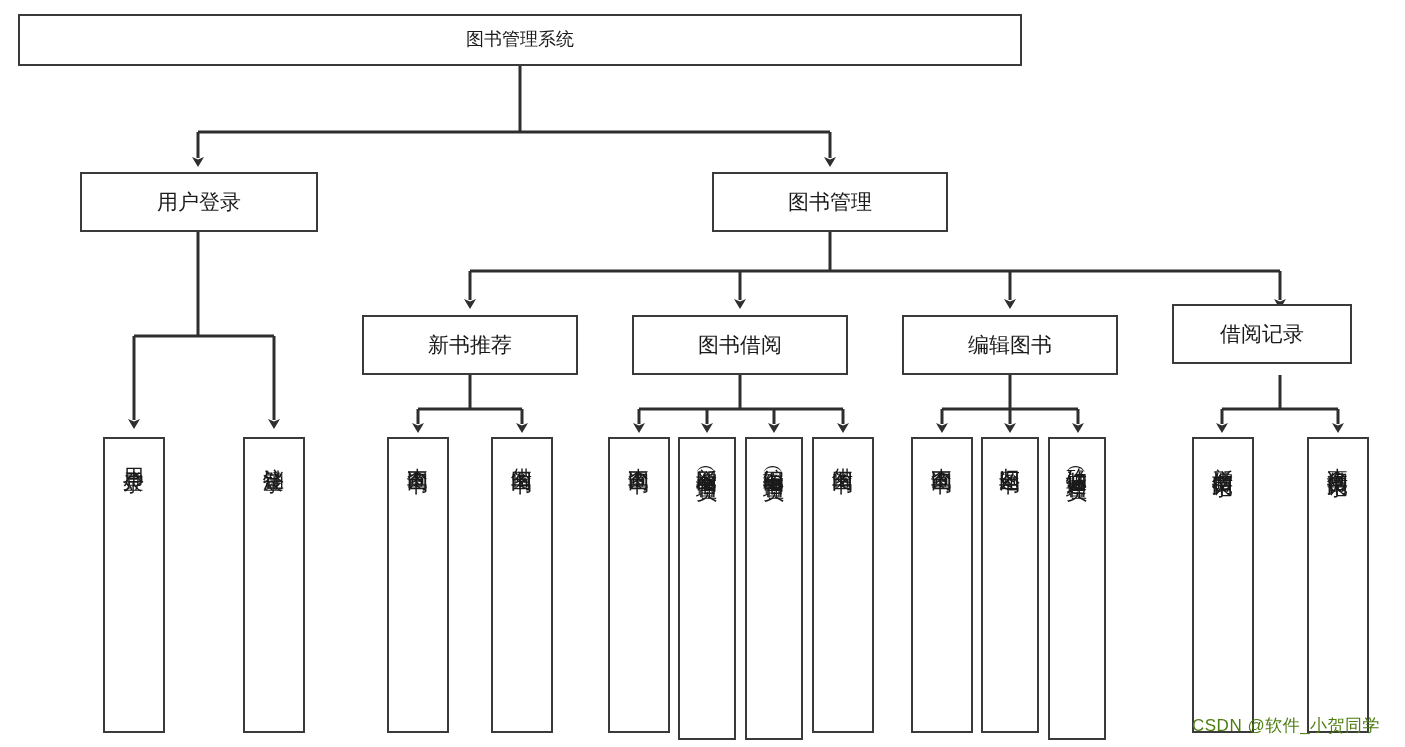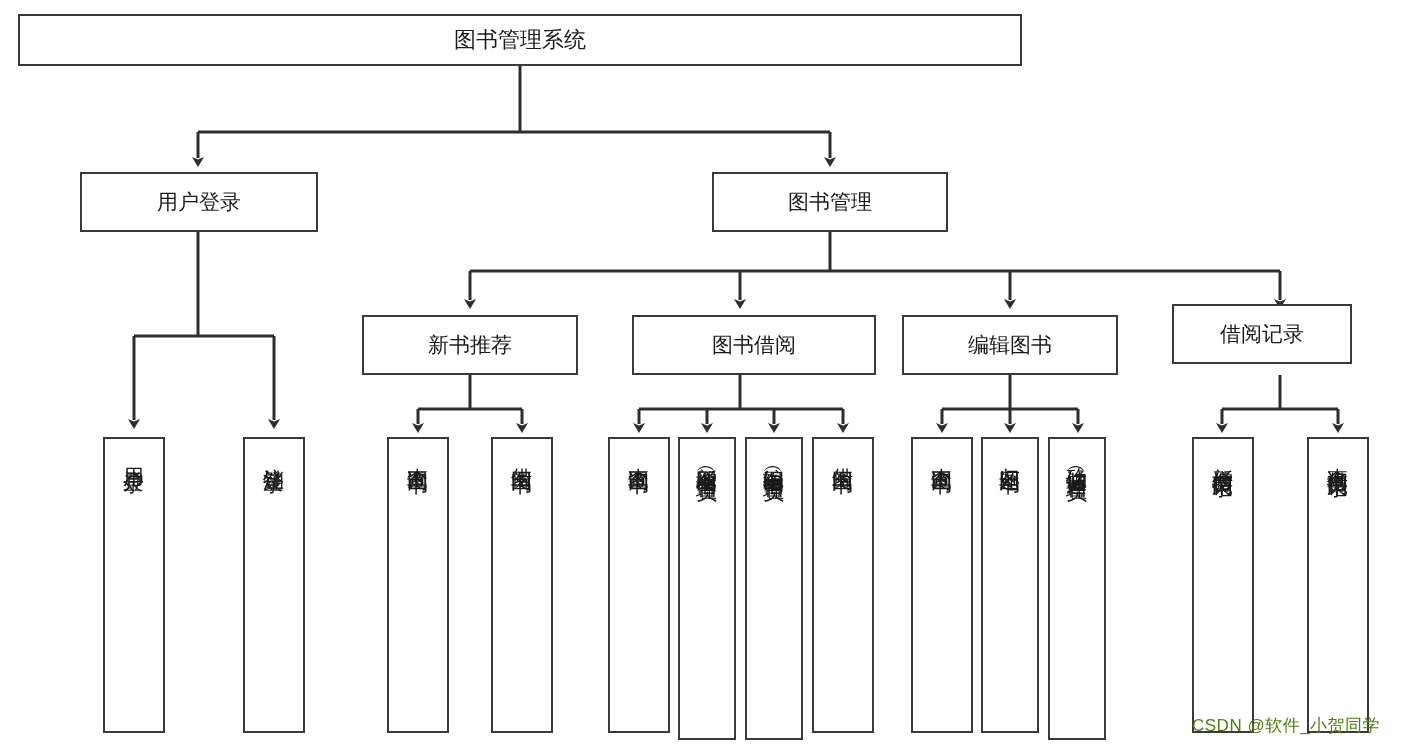--- a/index.html
+++ b/index.html
@@ -37,21 +37,21 @@
   }
   .node .label {
     display: block;
     text-align: center;
     line-height: 1.18;
   }
   .node.h .label {
     font-size: 21px;
   }
   .node.root .label {
-    font-size: 22px;
+    font-size: 18px;
   }
   .node.v {
     align-items: flex-start;
     padding-top: 12px;
   }
   .node.v .label {
     writing-mode: vertical-rl;
     text-orientation: upright;
     font-size: 21px;
     letter-spacing: 2px;
@@ -130,21 +130,21 @@
   <div class="node h" style="left:80px; top:172px; width:238px; height:60px;">
     <span class="label">用户登录</span>
   </div>
   <div class="node h" style="left:712px; top:172px; width:236px; height:60px;">
     <span class="label">图书管理</span>
   </div>
 
   <div class="node h" style="left:362px; top:315px; width:216px; height:60px;">
     <span class="label">新书推荐</span>
   </div>
-  <div class="node h" style="left:632px; top:315px; width:244px; height:60px;">
+  <div class="node h" style="left:632px; top:315px; width:216px; height:60px;">
     <span class="label">图书借阅</span>
   </div>
   <div class="node h" style="left:902px; top:315px; width:216px; height:60px;">
     <span class="label">编辑图书</span>
   </div>
   <div class="node h" style="left:1172px; top:304px; width:180px; height:60px;">
     <span class="label">借阅记录</span>
   </div>
 
   <div class="node v" style="left:103px; top:437px; width:62px; height:296px;">

